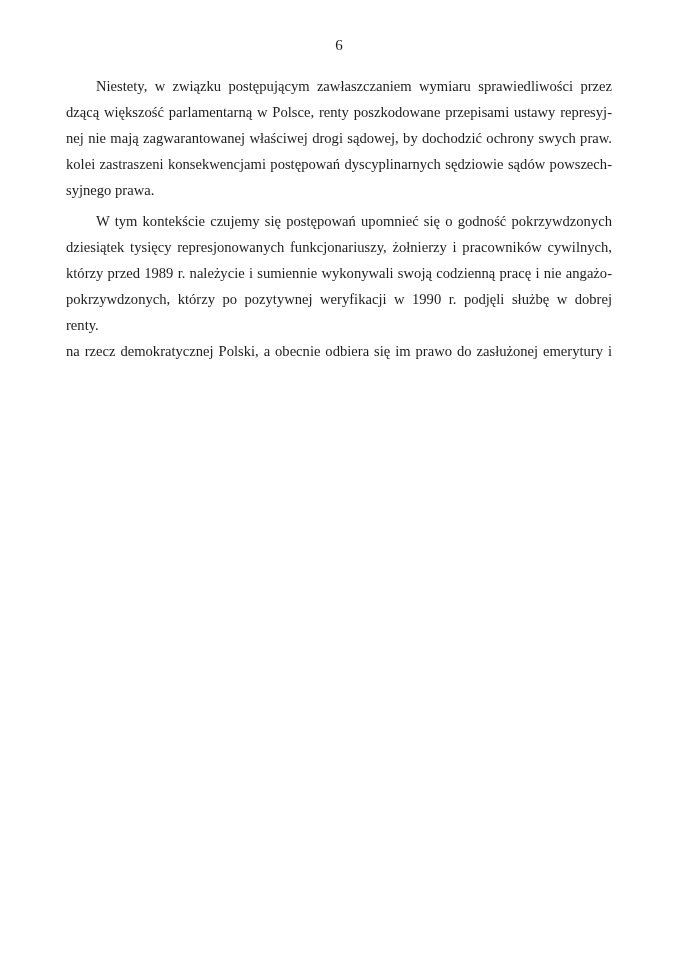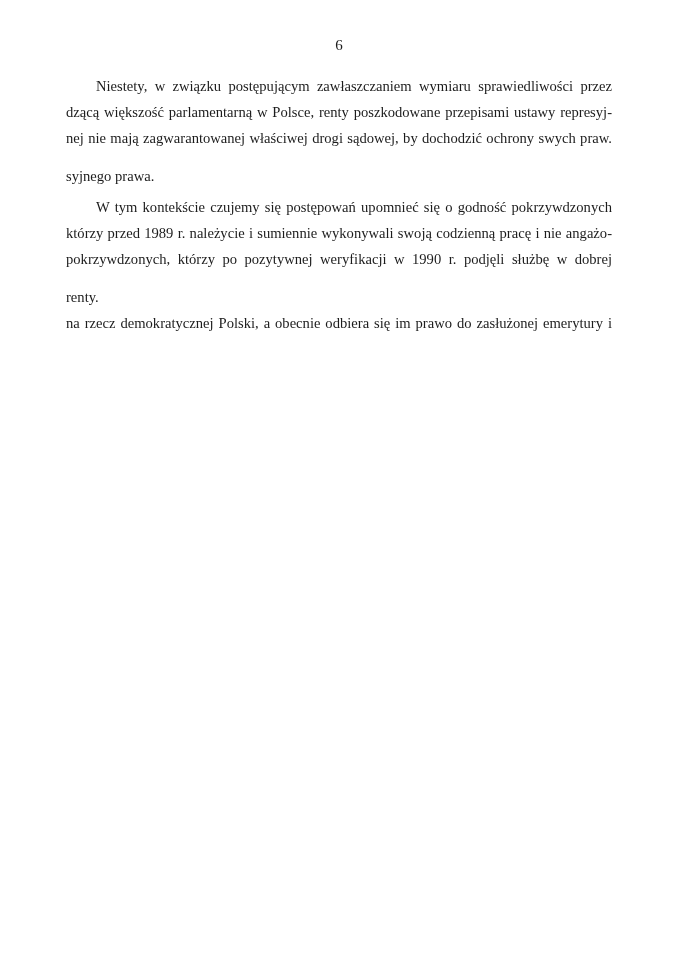--- a/index.html
+++ b/index.html
@@ -47,36 +47,37 @@
     white-space: normal;
     overflow: hidden;
     height: 26px;
   }
   .line.first {
     text-indent: 30px;
   }
   .line.last {
     text-align: right;
     text-align-last: left;
-    margin-top: 12px;
   }
 </style>
 </head>
 <body>
 
 <div class="page">
   <div class="page-number">6</div>
   <div class="document-body">
       <div class="paragraph">
         <div class="line first">Niestety, w związku postępującym zawłaszczaniem wymiaru sprawiedliwości przez rzą-</div>
         <div class="line">dzącą większość parlamentarną w Polsce, renty poszkodowane przepisami ustawy represyj-</div>
         <div class="line">nej nie mają zagwarantowanej właściwej drogi sądowej, by dochodzić ochrony swych praw. Z</div>
+        <div class="line">kolei zastraszeni konsekwencjami postępowań dyscyplinarnych sędziowie sądów powszech-</div>
         <div class="line last">syjnego prawa.</div>
       </div>
       <div class="paragraph">
         <div class="line first">W tym kontekście czujemy się postępowań upomnieć się o godność pokrzywdzonych</div>
+        <div class="line">dziesiątek tysięcy represjonowanych funkcjonariuszy, żołnierzy i pracowników cywilnych,</div>
         <div class="line">którzy przed 1989 r. należycie i sumiennie wykonywali swoją codzienną pracę i nie angażo-</div>
         <div class="line">pokrzywdzonych, którzy po pozytywnej weryfikacji w 1990 r. podjęli służbę w dobrej wierze</div>
         <div class="line last">renty.</div>
         <div class="line">na rzecz demokratycznej Polski, a obecnie odbiera się im prawo do zasłużonej emerytury i</div>
       </div>
     </div>
 </div>
 
 </body></html>

